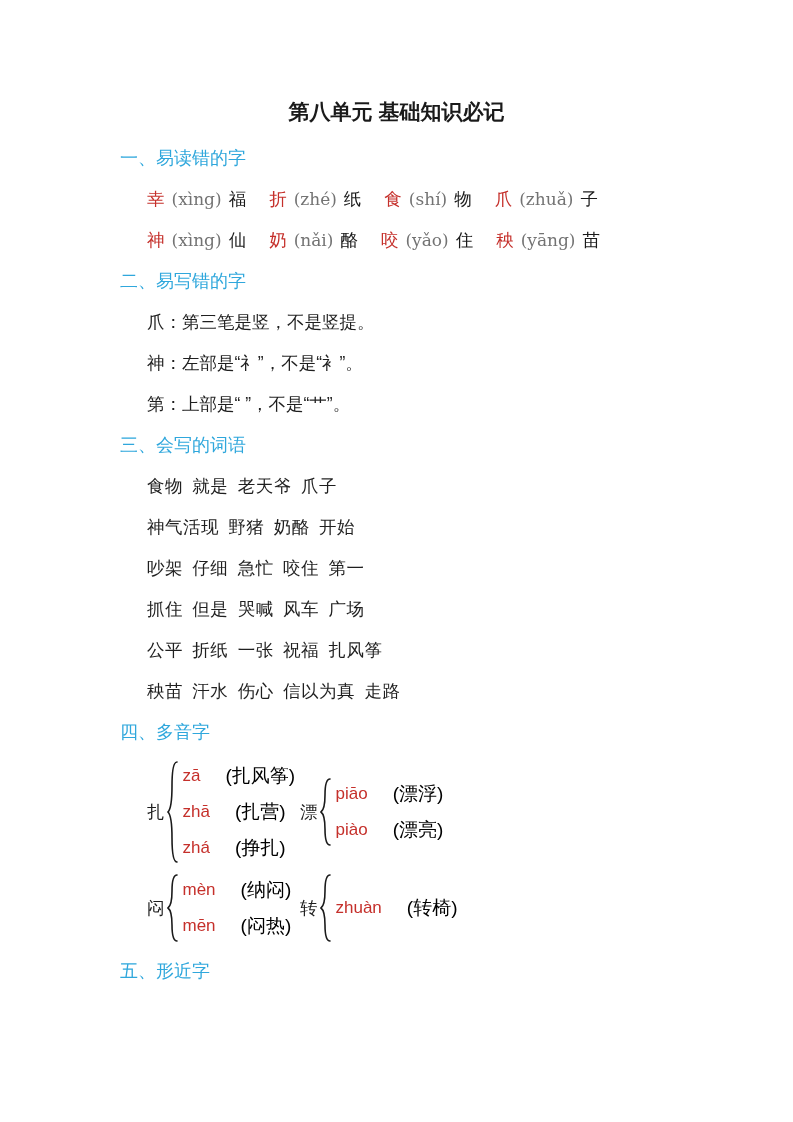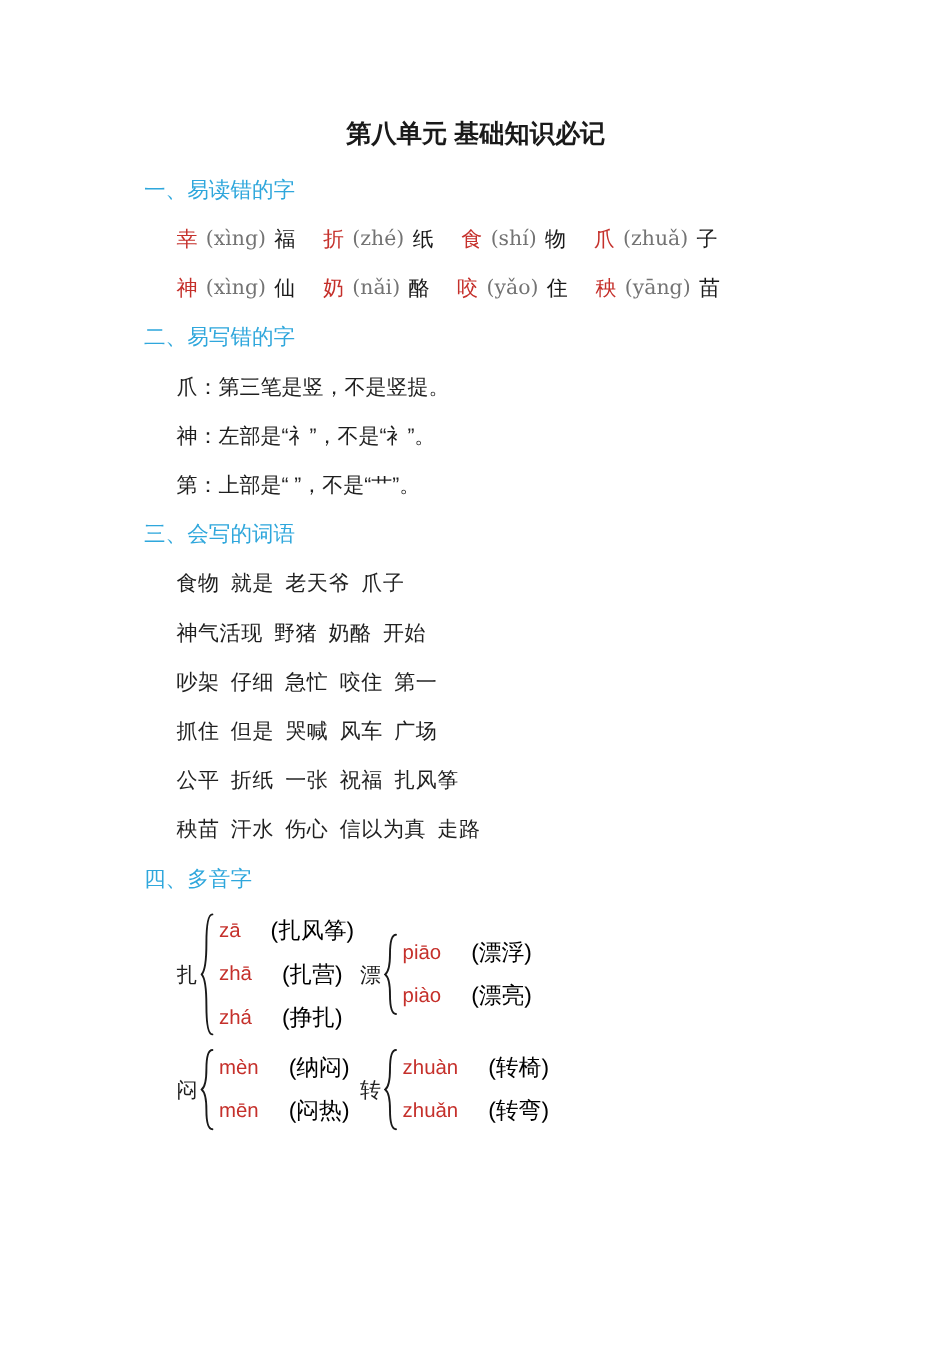--- a/index.html
+++ b/index.html
@@ -203,24 +203,21 @@
       <div class="poly-group">
         <span class="poly-char">转</span>
         <svg class="brace" width="12" height="70" viewBox="0 0 12 70">
           <path d="M10 2 Q5 2 5 18 Q5 32 1 35 Q5 38 5 52 Q5 68 10 68" stroke="#1a1a1a" stroke-width="1.6" fill="none" stroke-linecap="round"></path>
         </svg>
         <div class="poly-entries">
           <div class="poly-entry">
             <span class="poly-py">zhuàn</span>
             <span class="poly-word">(转椅)</span>
           </div>
-          <div class="poly-entry">
-            <span class="poly-py">zhuǎn</span>
-            <span class="poly-word">(转弯)</span>
-          </div>
         </div>
       </div>
 
     </div>
 
+    <h2 class="sec-h h5-pad">五、形近字</h2>
 
   </div>
 </div>
 
 </body></html>

